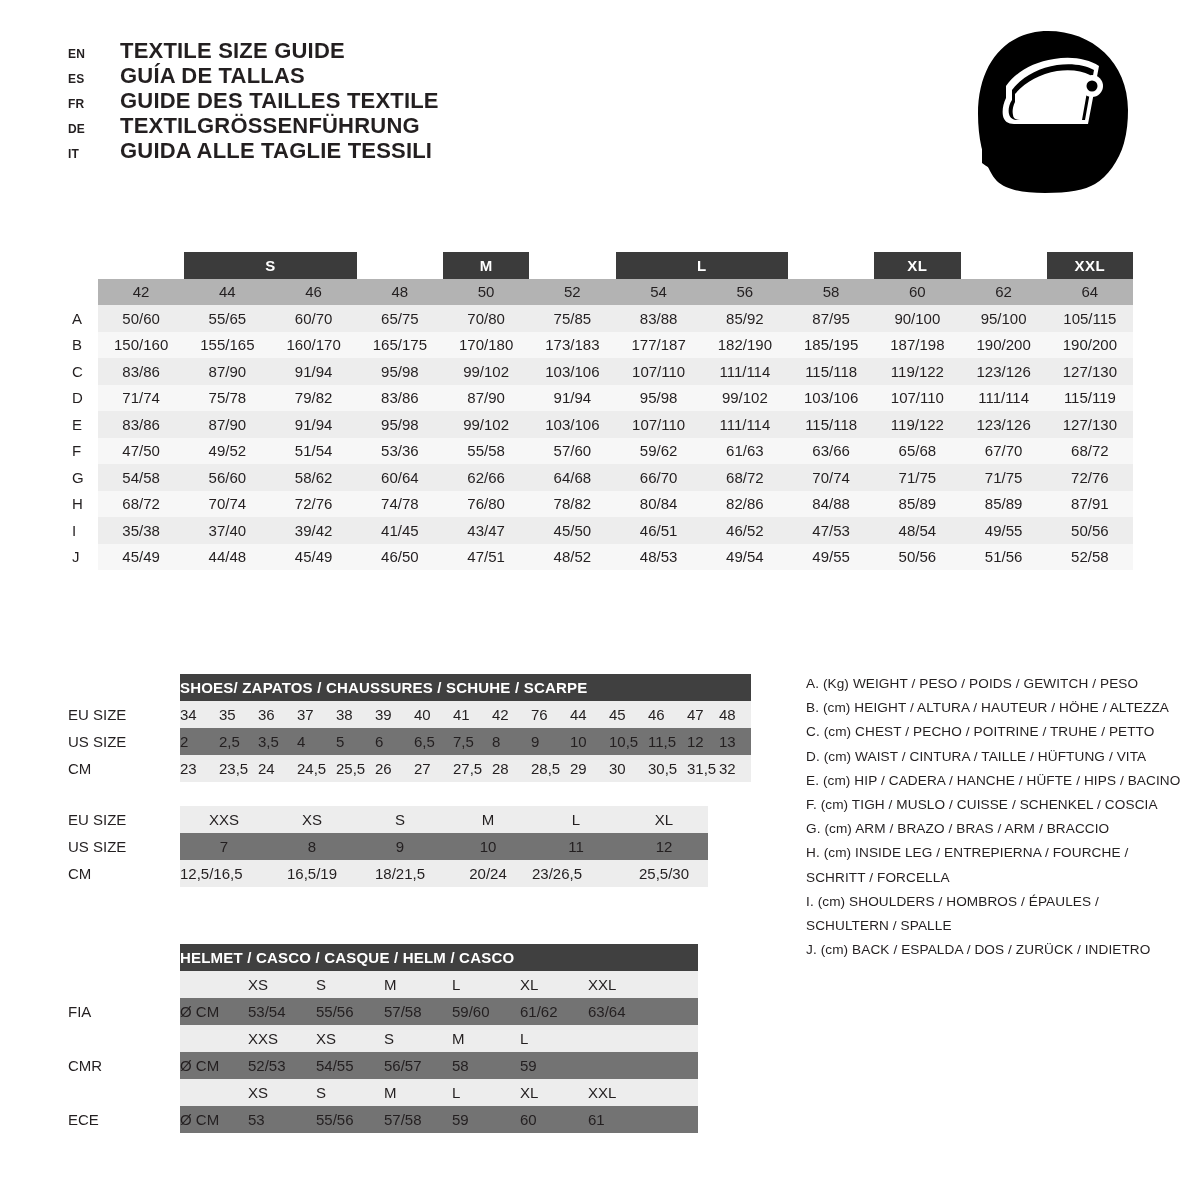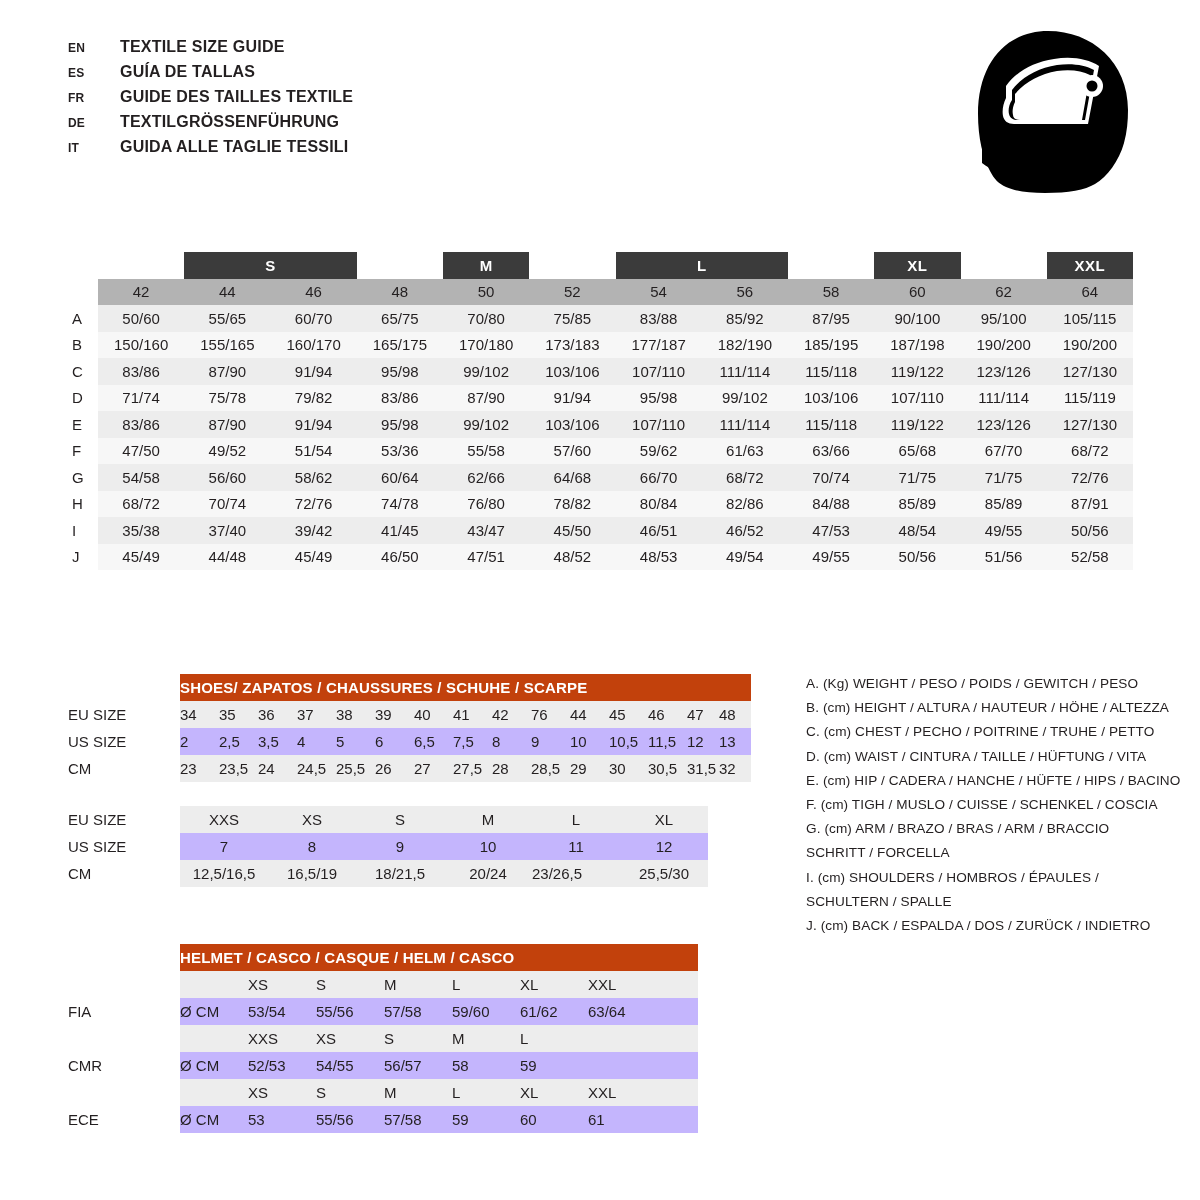--- a/index.html
+++ b/index.html
@@ -3,44 +3,44 @@
 <meta charset="utf-8">
 <style>
   html,body{margin:0;padding:0;background:#fff;}
   body{width:1200px;height:1200px;font-family:"Liberation Sans",sans-serif;color:#231f20;overflow:hidden;}
   .page{position:relative;width:1200px;height:1200px;}
 
   
   .titles{position:absolute;left:68px;top:38px;}
   .title-row{display:flex;align-items:baseline;height:25px;}
   .title-lang{width:52px;font-size:12px;font-weight:bold;letter-spacing:.2px;}
-  .title-text{font-size:16px;font-weight:bold;letter-spacing:.2px;white-space:nowrap;}
+  .title-text{font-size:22px;font-weight:bold;letter-spacing:.2px;white-space:nowrap;}
 
   
   .logo{position:absolute;right:72px;top:28px;width:160px;height:185px;}
 
   
   .main-table{position:absolute;left:68px;top:252px;width:1065px;border-collapse:collapse;}
   .main-table td{font-size:15px;text-align:center;height:26.5px;padding:0;}
   .main-table td.rowlab{width:26px;font-size:15px;font-weight:normal;text-align:left;padding-left:4px;background:#fff;}
   .sizehdr{background:#3b3b3b;color:#fff;font-weight:bold;font-size:15px;letter-spacing:.5px;}
   .sizehdr.blank{background:#fff;color:#fff;}
   .numhdr{background:#b3b3b3;color:#231f20;font-weight:normal;font-size:15px;height:25px;}
   .rowshade{background:#ededed;}
   .rowlight{background:#f7f7f7;}
 
   
   .sub{position:absolute;}
   .sub table{border-collapse:collapse;}
-  .bandhdr{background:#c2410c;color:#fff;font-weight:bold;font-size:15.5px;text-align:left;padding:5px 0 5px 10px;letter-spacing:.2px;}
+  .bandhdr{background:#404040;color:#fff;font-weight:bold;font-size:15.5px;text-align:left;padding:5px 0 5px 10px;letter-spacing:.2px;}
   .sub td{font-size:15px;padding:0;height:27px;}
   .lab{font-size:15px;font-weight:normal;width:112px;padding-left:4px;background:#fff;}
   .cell{text-align:left;padding-left:3px;}
   .shade{background:#ededed;}
-  .light{background:#c4b5fd;}
+  .light{background:#737373;}
 
   
   .legend{position:absolute;left:806px;top:672px;width:360px;}
   .legend div{font-size:13.6px;line-height:24.2px;letter-spacing:.1px;white-space:nowrap;}
 </style>
 </head>
 <body>
 
 <div class="page">
 
@@ -344,21 +344,21 @@
           <td class="lab">US SIZE</td>
           <td class="cell" style="text-align:center">7</td>
           <td class="cell" style="text-align:center">8</td>
           <td class="cell" style="text-align:center">9</td>
           <td class="cell" style="text-align:center">10</td>
           <td class="cell" style="text-align:center">11</td>
           <td class="cell" style="text-align:center">12</td>
         </tr>
         <tr class="shade">
           <td class="lab">CM</td>
-          <td class="cell" style="text-align:center">12,5/16,5</td>
+          <td class="cell" style="">12,5/16,5</td>
           <td class="cell" style="text-align:center">16,5/19</td>
           <td class="cell" style="text-align:center">18/21,5</td>
           <td class="cell" style="text-align:center">20/24</td>
           <td class="cell" style="">23/26,5</td>
           <td class="cell" style="text-align:center">25,5/30</td>
         </tr>
       </tbody>
     </table>
   </div>
 
@@ -434,19 +434,20 @@
   </div>
 
   <div class="legend">
     <div>A. (Kg) WEIGHT / PESO / POIDS / GEWITCH / PESO</div>
     <div>B. (cm) HEIGHT / ALTURA / HAUTEUR / HÖHE / ALTEZZA</div>
     <div>C. (cm) CHEST / PECHO / POITRINE / TRUHE / PETTO</div>
     <div>D. (cm) WAIST / CINTURA / TAILLE / HÜFTUNG / VITA</div>
     <div>E. (cm) HIP / CADERA / HANCHE / HÜFTE / HIPS / BACINO</div>
     <div>F. (cm) TIGH / MUSLO / CUISSE / SCHENKEL / COSCIA</div>
     <div>G. (cm) ARM / BRAZO / BRAS / ARM / BRACCIO</div>
+    <div>H. (cm) INSIDE LEG / ENTREPIERNA / FOURCHE /</div>
     <div>SCHRITT / FORCELLA</div>
     <div>I. (cm) SHOULDERS / HOMBROS / ÉPAULES /</div>
     <div>SCHULTERN / SPALLE</div>
     <div>J. (cm) BACK / ESPALDA / DOS / ZURÜCK / INDIETRO</div>
   </div>
 
 </div>
 
 </body></html>

